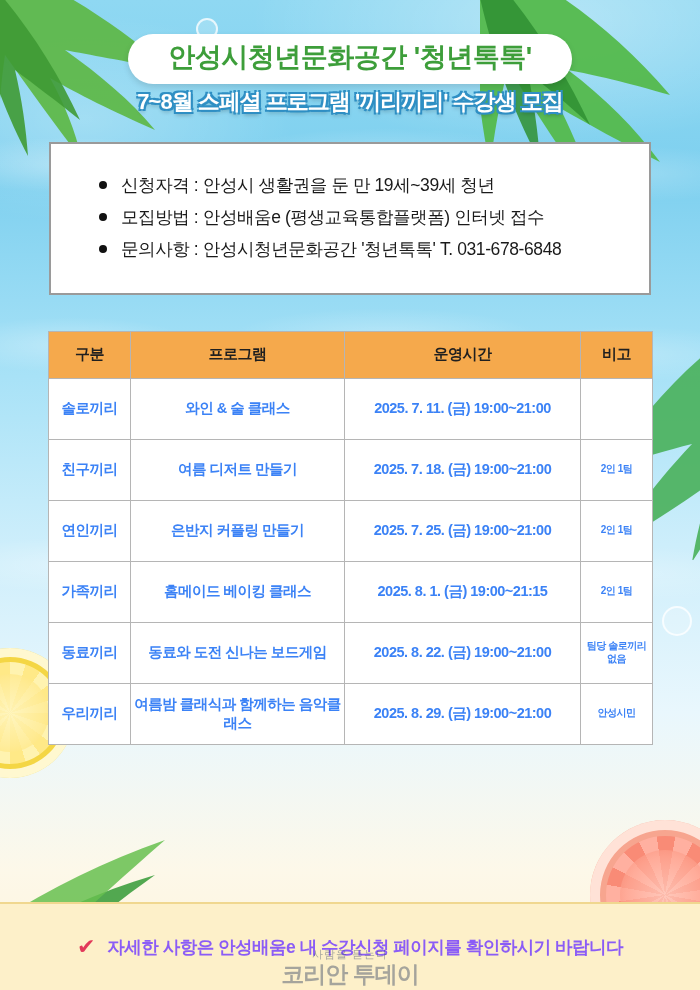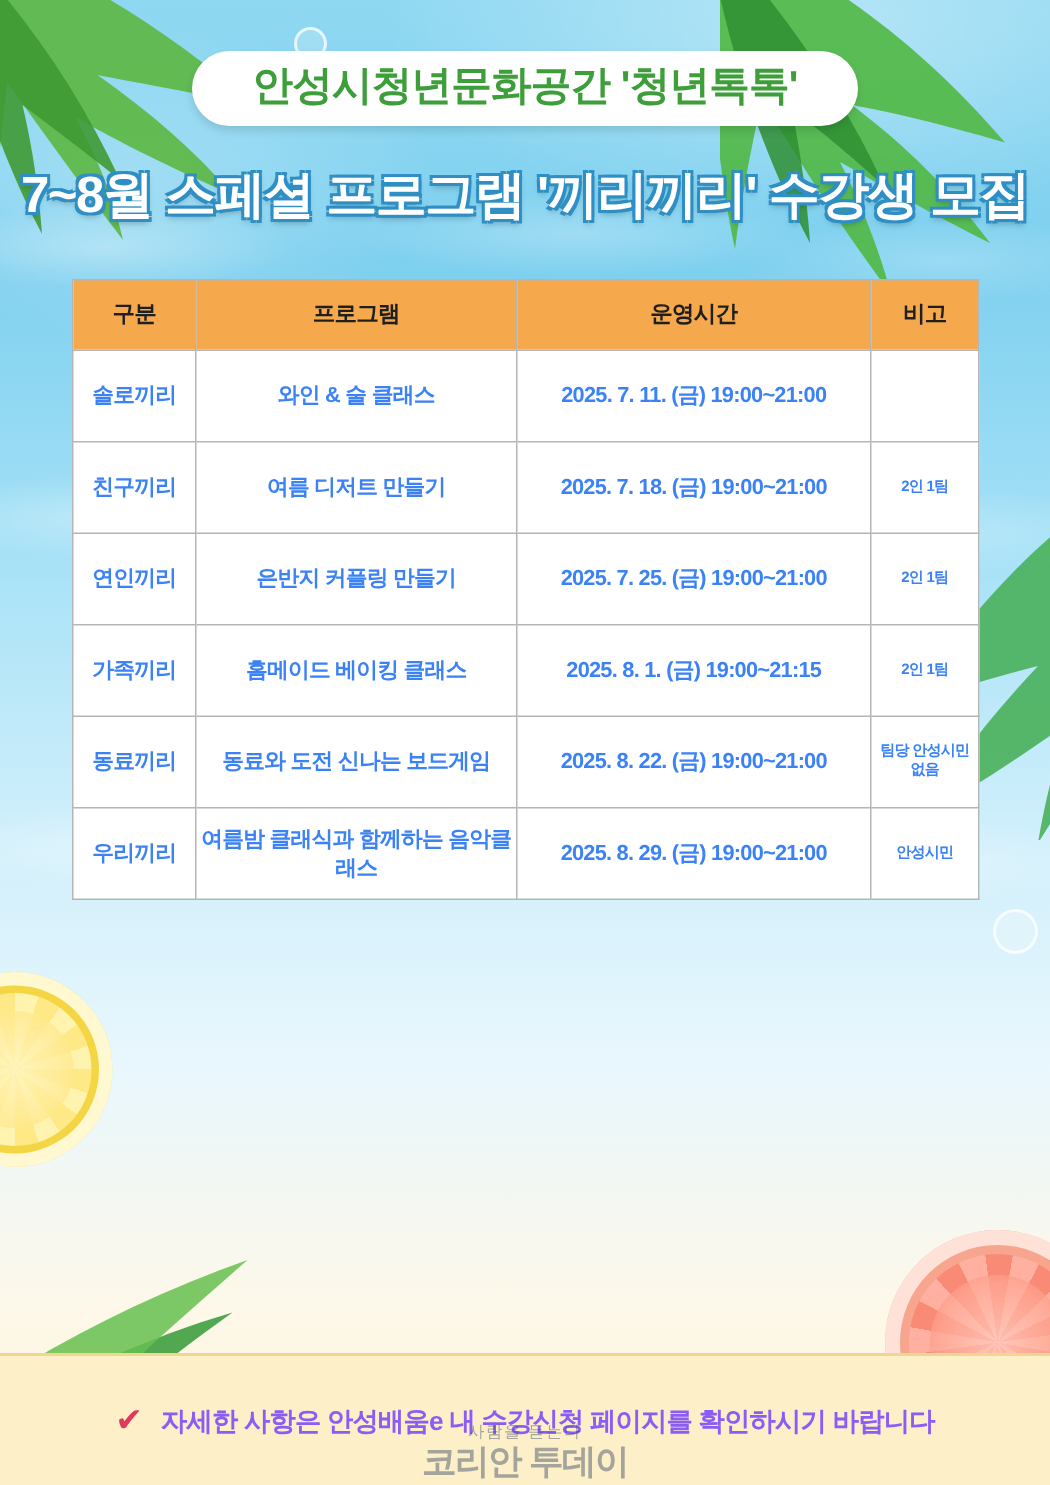--- a/index.html
+++ b/index.html
@@ -119,22 +119,22 @@
   }
   .title-pill span {
     font-size: 27px;
     font-weight: bold;
     color: #3d9e3a;
     letter-spacing: -0.5px;
     line-height: 1.1;
     display: inline-block;
   }
   .subtitle {
-    margin-top: 27px;
-    font-size: 34px;
+    margin-top: 5px;
+    font-size: 22px;
     font-weight: bold;
     color: #ffffff;
     letter-spacing: -1px;
     line-height: 1.15;
     text-shadow:
       -2px -2px 0 #2f8fc4, 2px -2px 0 #2f8fc4, -2px 2px 0 #2f8fc4, 2px 2px 0 #2f8fc4,
       0 3px 4px rgba(0,0,0,0.28);
   }
 
   
@@ -318,20 +318,36 @@
 
 <div class="content">
 
   <div class="title-wrap">
     <div class="title-pill">
       <span>안성시청년문화공간 '청년톡톡'</span>
     </div>
     <div class="subtitle">7~8월 스페셜 프로그램 '끼리끼리' 수강생 모집</div>
   </div>
 
+  <div class="info-box">
+    <ul class="info-list">
+      <li>
+        <span class="dot"></span>
+        <span>신청자격 : 안성시 생활권을 둔 만 19세~39세 청년</span>
+      </li>
+      <li>
+        <span class="dot"></span>
+        <span>모집방법 : 안성배움e (평생교육통합플랫폼) 인터넷 접수</span>
+      </li>
+      <li>
+        <span class="dot"></span>
+        <span>문의사항 : 안성시청년문화공간 '청년톡톡' T. 031-678-6848</span>
+      </li>
+    </ul>
+  </div>
 
   <div class="table-wrap">
     <table>
       <colgroup>
         <col class="c1">
           <col class="c2">
           <col class="c3">
           <col class="c4">
       </colgroup>
       <thead>
@@ -364,21 +380,21 @@
         <tr>
           <td>가족끼리</td>
           <td>홈메이드 베이킹 클래스</td>
           <td>2025. 8. 1. (금) 19:00~21:15</td>
           <td class="note">2인 1팀</td>
         </tr>
         <tr>
           <td>동료끼리</td>
           <td>동료와 도전 신나는 보드게임</td>
           <td>2025. 8. 22. (금) 19:00~21:00</td>
-          <td class="note">팀당 안성시민 없음</td>
+          <td class="note">팀당 솔로끼리 없음</td>
         </tr>
         <tr>
           <td>우리끼리</td>
           <td>여름밤 클래식과 함께하는 음악클래스</td>
           <td>2025. 8. 29. (금) 19:00~21:00</td>
           <td class="note">안성시민</td>
         </tr>
       </tbody>
     </table>
   </div>

